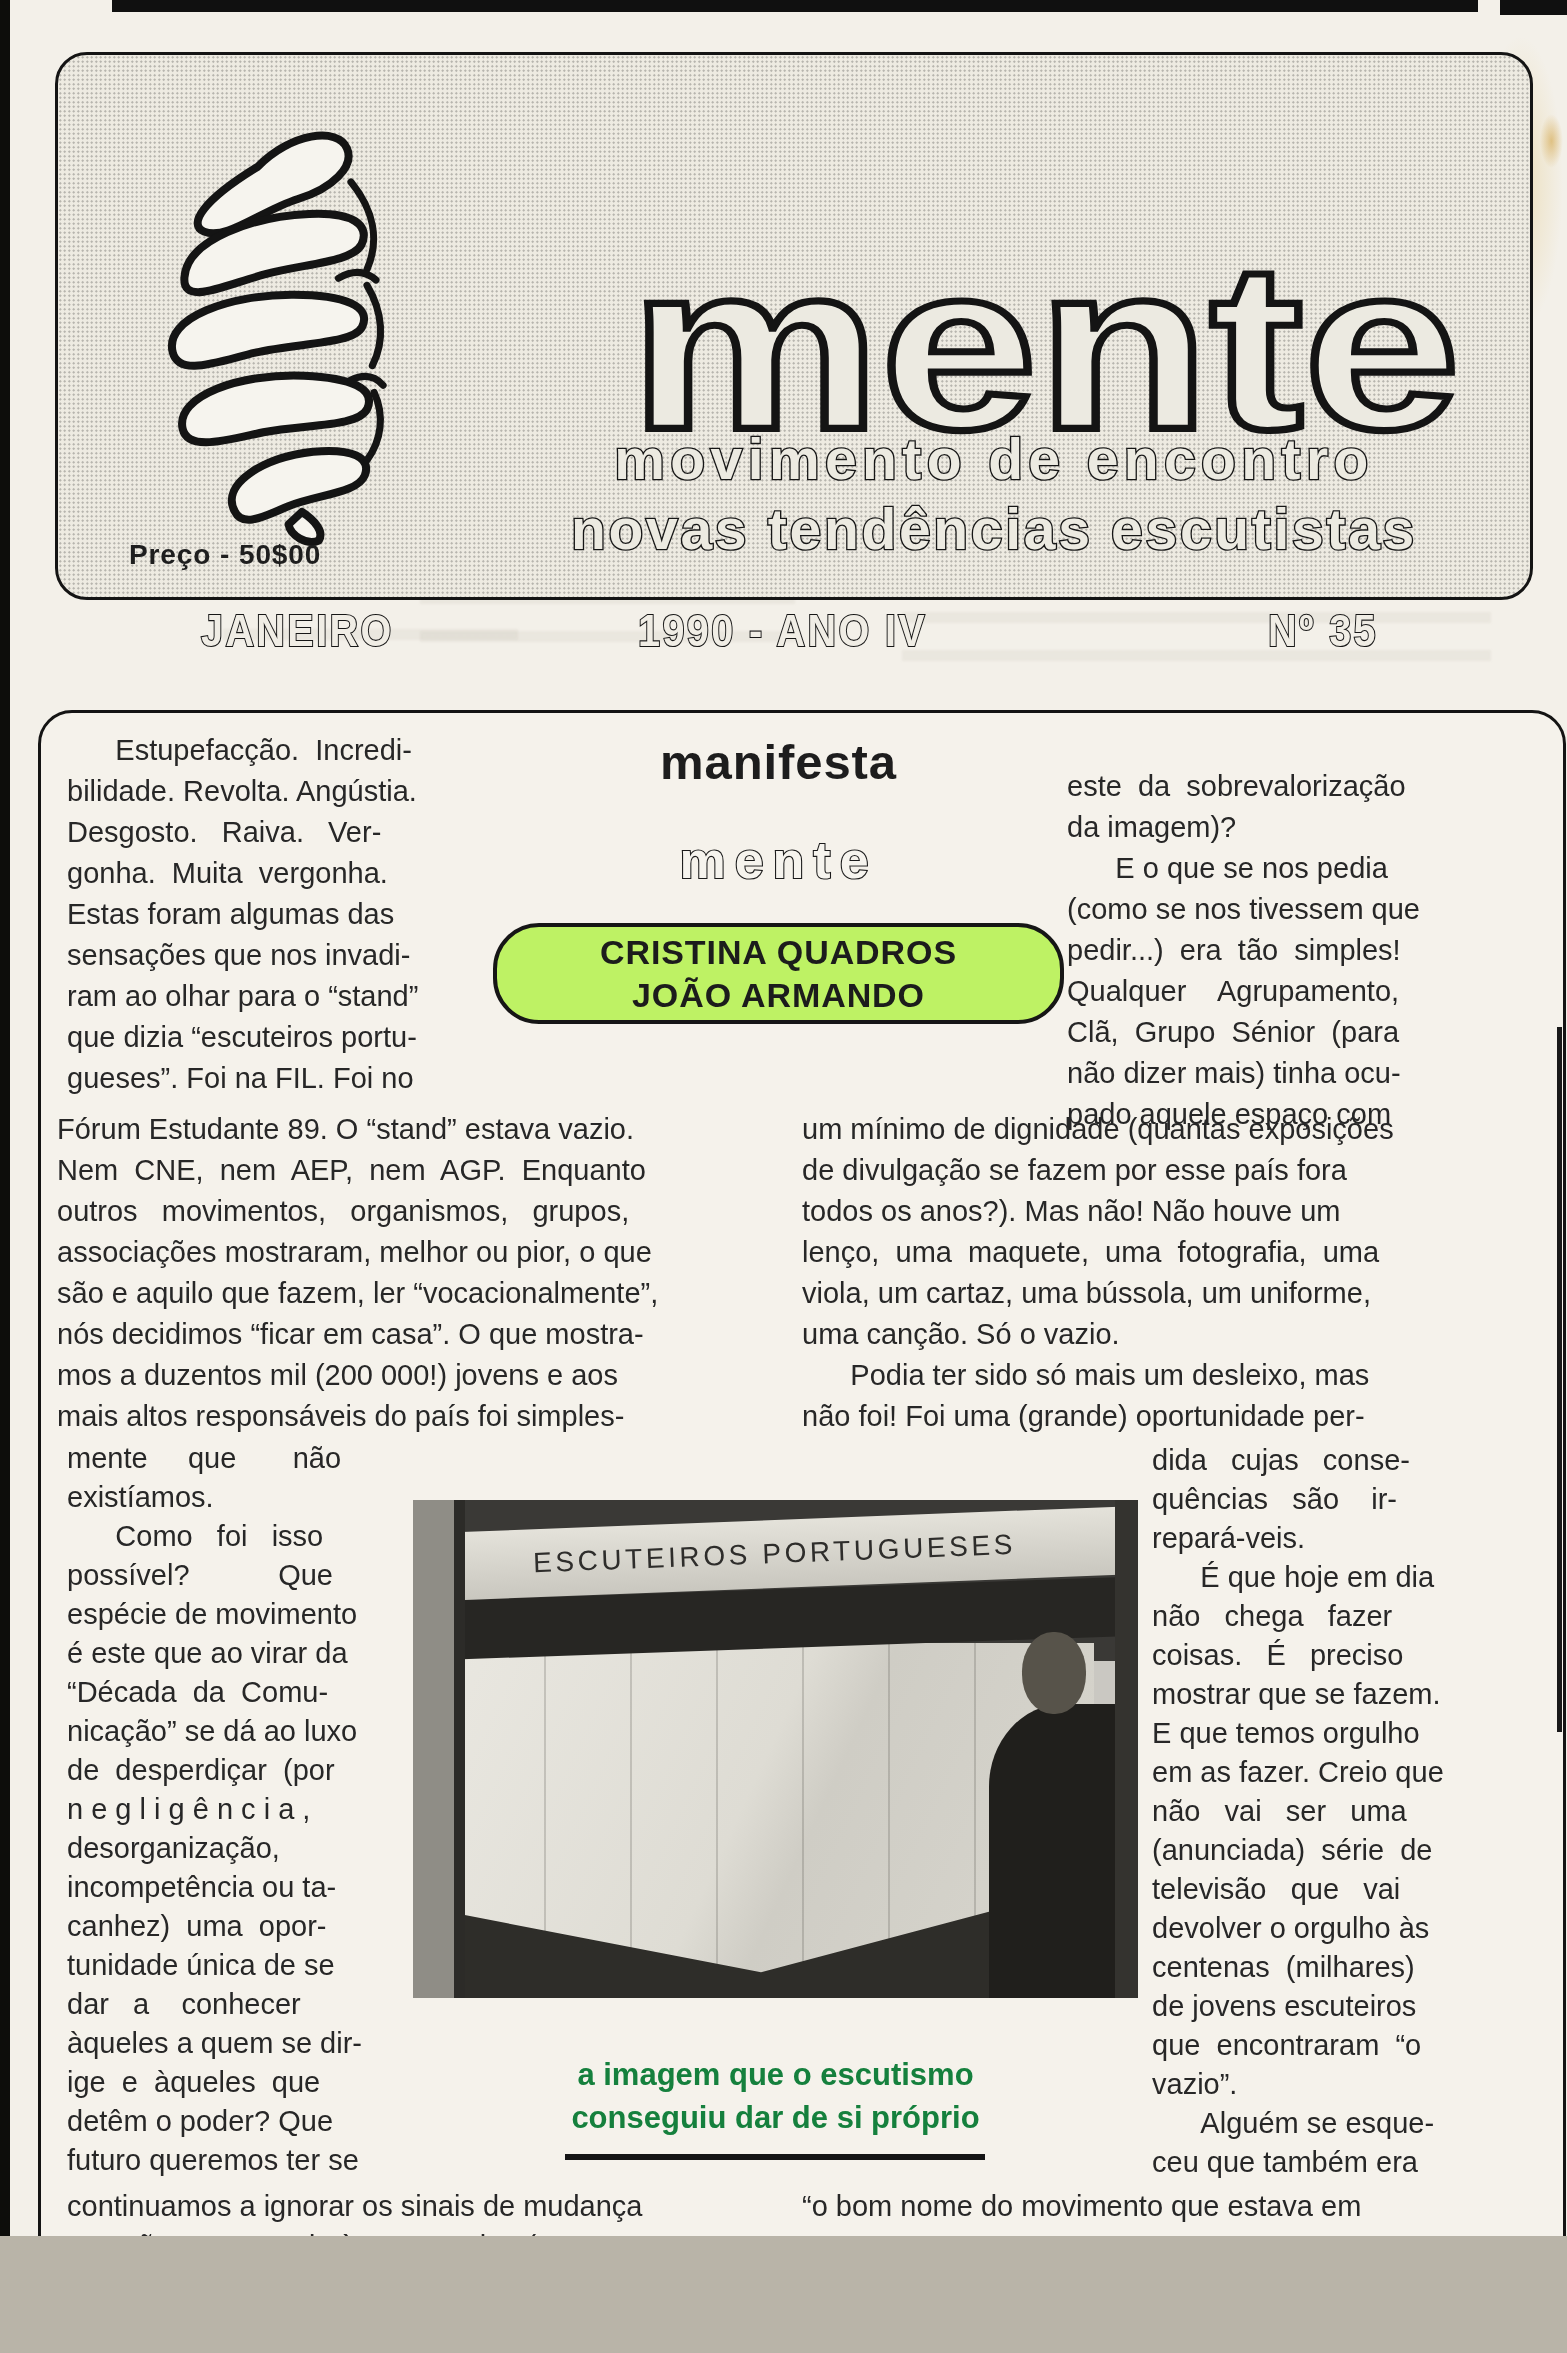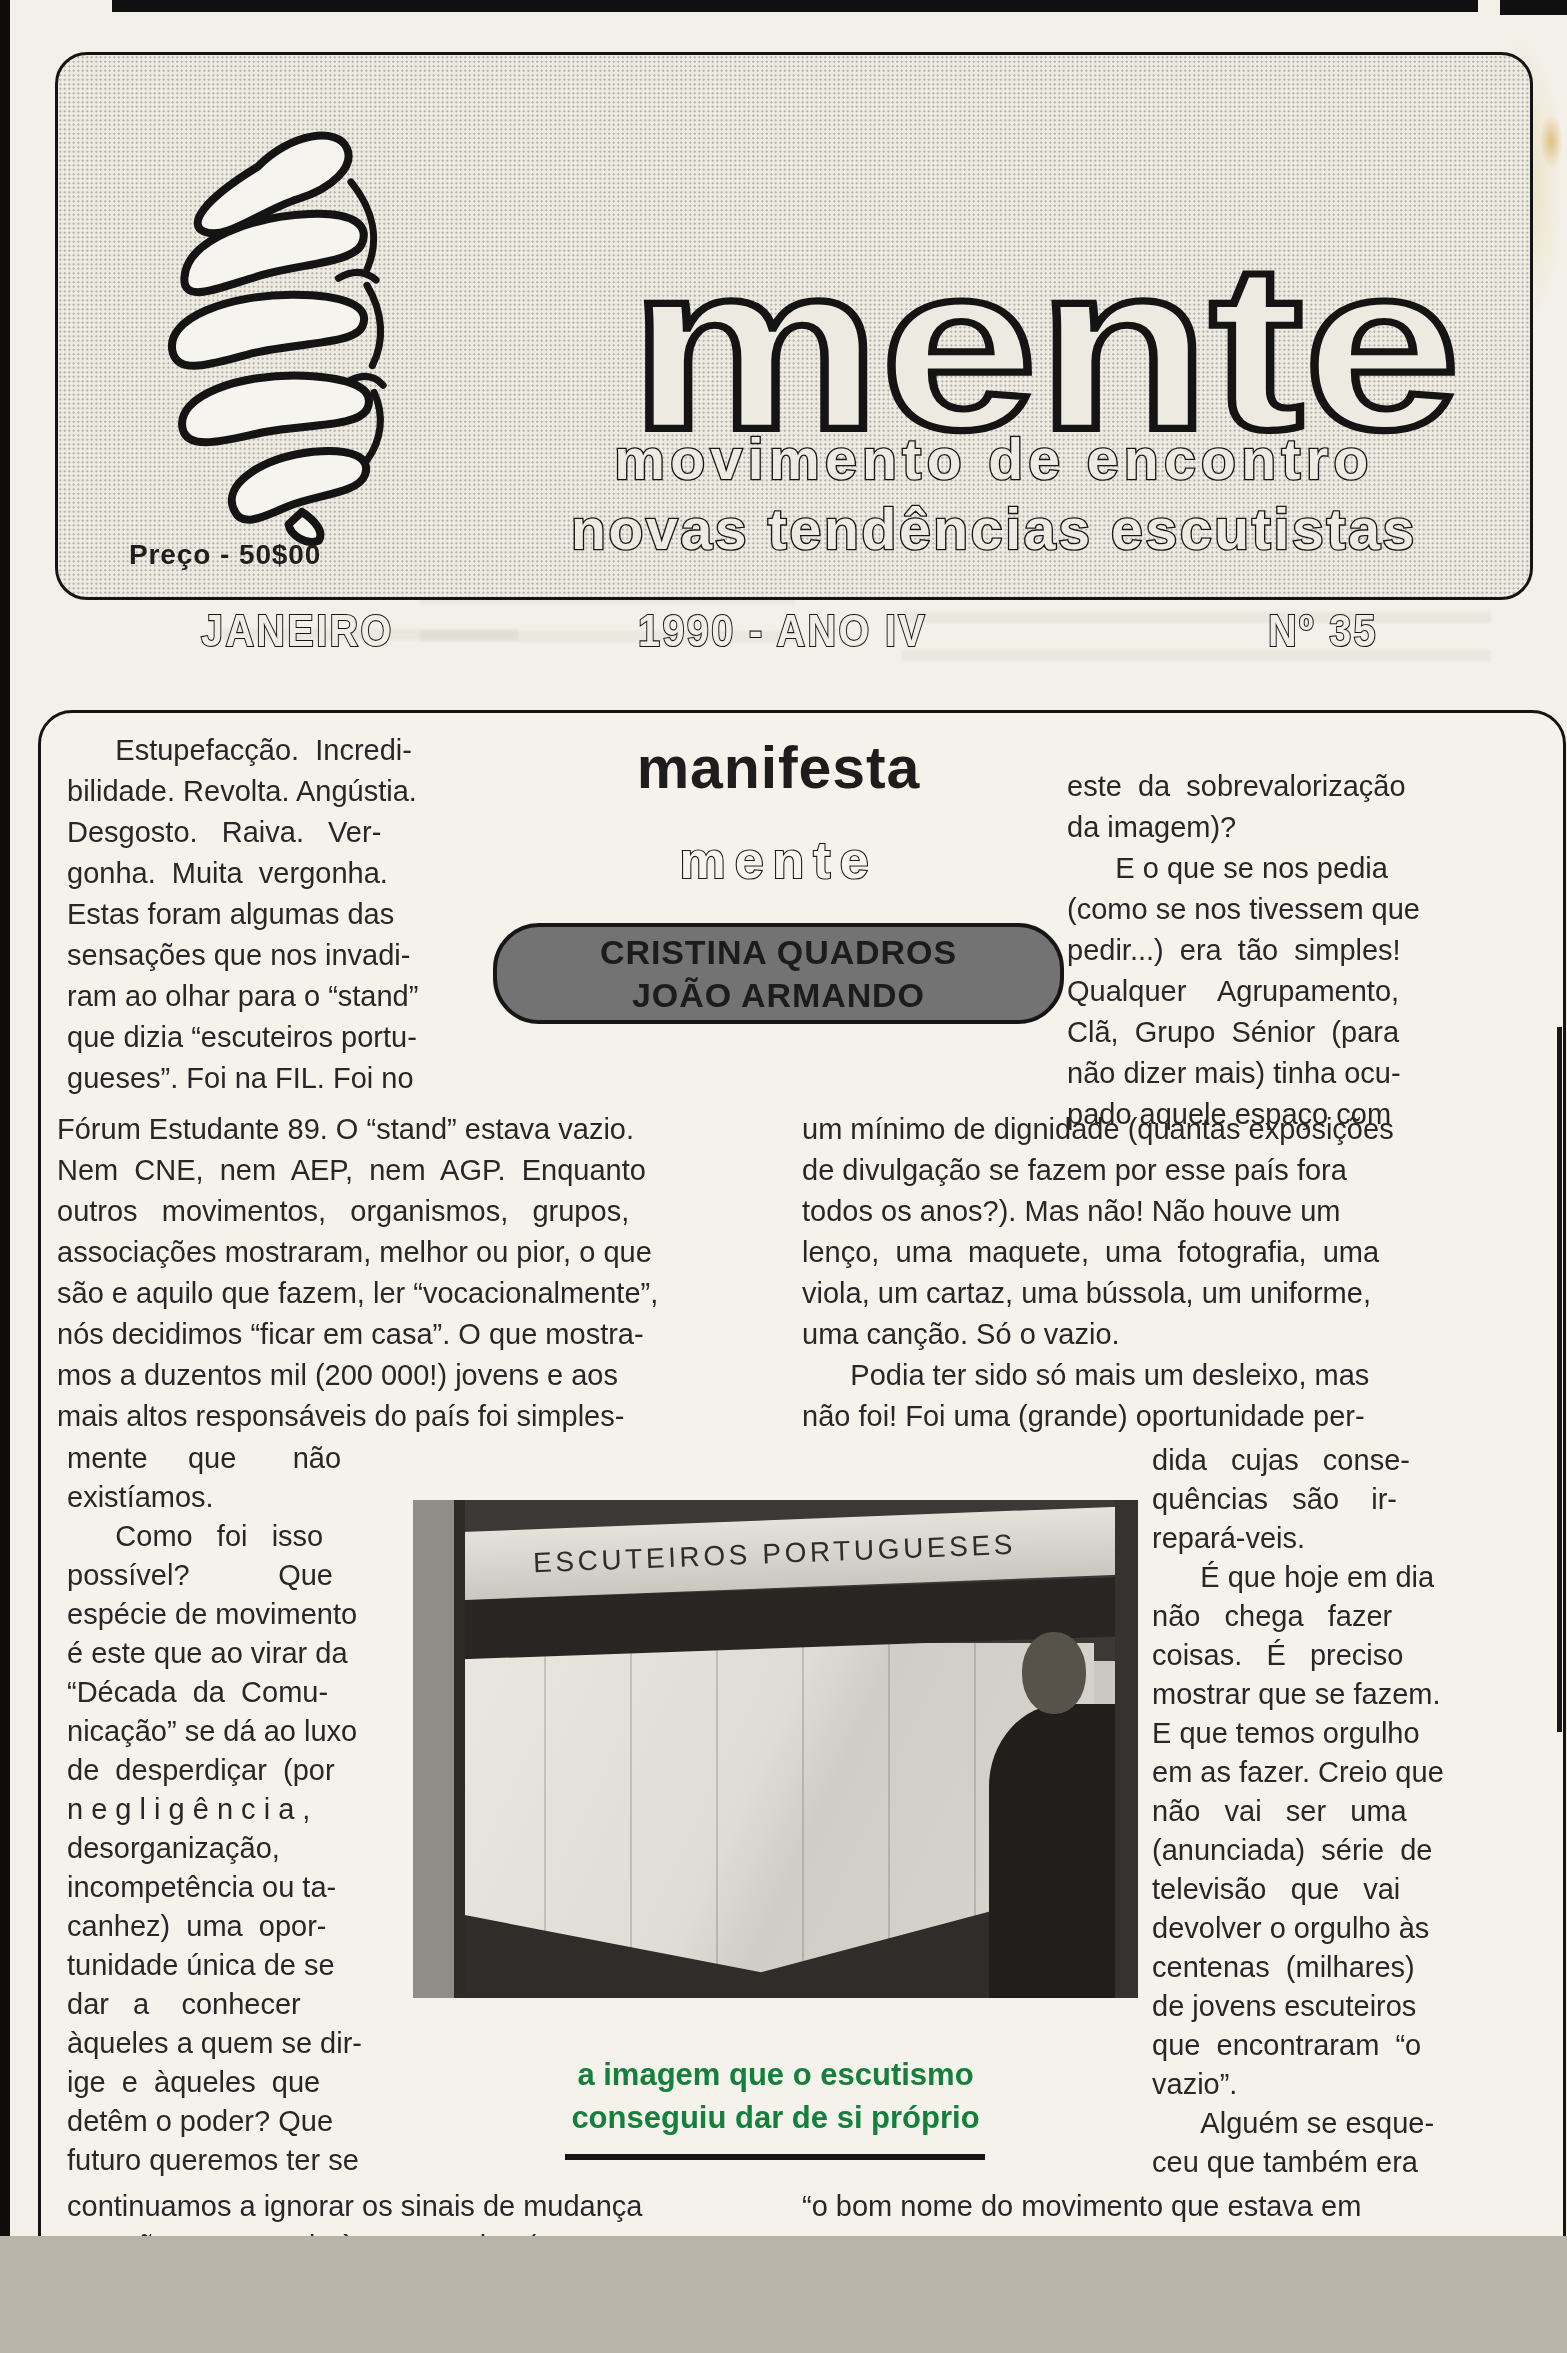--- a/index.html
+++ b/index.html
@@ -62,28 +62,28 @@
   }
 
   .txt{
     font-size:29px;line-height:41px;
     white-space:pre-wrap;
     color:#272727;
     text-align:left;
   }
   .txt-narrow{line-height:39px;}
 
-  .headline-bold{width:571px;text-align:center;font-size:59px;font-weight:700;color:#1d1d1d;letter-spacing:0.9px;}
+  .headline-bold{width:571px;text-align:center;font-size:49px;font-weight:700;color:#1d1d1d;letter-spacing:0.9px;}
   .headline-outline{width:571px;text-align:center;font-size:52px;font-weight:700;
     color:#f6f4ee;-webkit-text-stroke:2.2px #1a1a1a;paint-order:stroke fill;letter-spacing:9px;}
   .byline-box{
     left:493px;top:923px;width:563px;height:93px;
     border:4.5px solid #161616;border-radius:46px;
     display:flex;flex-direction:column;justify-content:center;align-items:center;
-    background:#737373;
+    background:#bef264;
   }
   .byline-box div{font-size:34px;font-weight:700;color:#1c1c1c;line-height:43px;letter-spacing:0.9px;}
 
   
   .photo{
     left:413px;top:1500px;width:725px;height:498px;
     background:#cac8c2;overflow:hidden;
   }
   .photo-top-dark{position:absolute;left:0;top:0;width:100%;height:161px;background:#3a3936;}
   .photo-banner{

